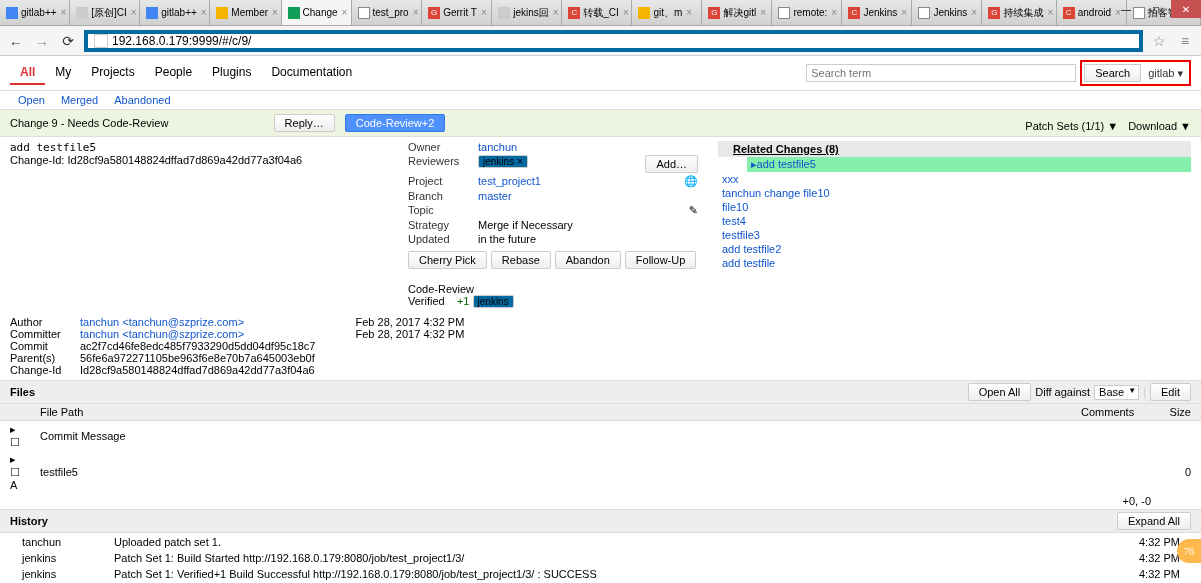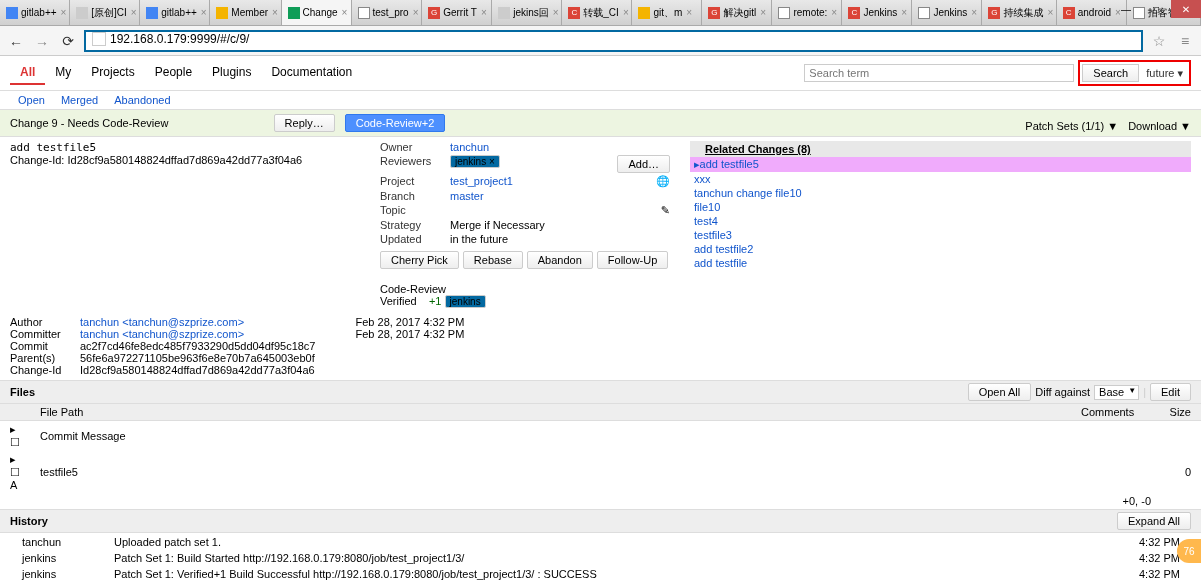--- a/index.html
+++ b/index.html
@@ -11,21 +11,21 @@
 .browser-tab.active { background: #f5f5f5; }
 .tab-icon { width: 12px; height: 12px; margin-right: 3px; display: inline-block; flex-shrink: 0; }
 .tab-close { margin-left: 4px; color: #888; flex-shrink: 0; }
 .window-controls { position: absolute; top: 0; right: 0; display: flex; }
 .win-btn { width: 30px; height: 18px; display: flex; align-items: center; justify-content: center; font-size: 10px; }
 .win-close { background: #c75050; color: #fff; }
 
 .addr-bar { height: 30px; display: flex; align-items: center; padding: 0 6px; background: #f5f5f5; border-bottom: 1px solid #ccc; gap: 6px; }
 .nav-btn { width: 20px; height: 20px; display: flex; align-items: center; justify-content: center; color: #888; font-size: 14px; cursor: pointer; }
 .nav-btn.enabled { color: #333; }
-.url-box { flex: 1; display: flex; align-items: flex-start; border: 2px solid #0369a1; background: #fff; height: 22px; padding: 0 6px; font-size: 12px; }
+.url-box { flex: 1; display: flex; align-items: flex-end; border: 4px solid #0369a1; background: #fff; height: 22px; padding: 0 6px; font-size: 12px; }
 .url-box .page-icon { width: 14px; height: 14px; margin-right: 4px; border: 1px solid #ccc; }
 
 
 .gerrit { padding: 0; font-family: Arial, sans-serif; }
 .gerrit-header { display: flex; align-items: center; padding: 4px 10px; border-bottom: 1px solid #ddd; }
 .gerrit-nav { display: flex; gap: 0; }
 .gerrit-nav a { padding: 4px 10px; color: #000; text-decoration: none; font-size: 12px; cursor: pointer; }
 .gerrit-nav a.active { color: #d33; border-bottom: 2px solid #d33; font-weight: bold; }
 .gerrit-right { margin-left: auto; display: flex; align-items: center; gap: 4px; }
 .search-box { border: 1px solid #ccc; padding: 2px 4px; width: 270px; font-size: 11px; color: #999; height: 18px; }
@@ -36,34 +36,34 @@
 .sub-nav { display: flex; gap: 0; padding: 0 10px; font-size: 11px; }
 .sub-nav a { padding: 3px 8px; color: #15c; cursor: pointer; }
 
 .change-bar { background: #edf5e1; padding: 4px 10px; display: flex; align-items: center; border-top: 1px solid #ddd; border-bottom: 1px solid #ddd; }
 .change-bar .right { margin-left: auto; display: flex; gap: 10px; align-items: flex-end; }
 .btn { border: 1px solid #ccc; background: linear-gradient(#fff,#eee); padding: 2px 10px; font-size: 11px; cursor: pointer; border-radius: 2px; }
 .btn-primary { background: #4d90fe; color: #fff; border-color: #3079ed; }
 
 .three-col { display: flex; padding: 4px 10px; gap: 20px; }
 .col-left { width: 350px; }
-.col-mid { width: 290px; }
+.col-mid { width: 290px; margin-left: 28px; }
 .col-right { flex: 1; }
 
 .mono { font-family: monospace; font-size: 11px; }
 .kv-row { display: flex; margin-bottom: 2px; font-size: 11px; }
 .kv-row .k { width: 70px; color: #333; }
 .kv-row .v { flex: 1; }
 .link { color: #15c; cursor: pointer; }
 .chip { border: 1px solid #ccc; background: #0369a1; padding: 0 4px; border-radius: 2px; font-size: 10px; display: inline-block; }
 
 .related-header { background: #e8e8e8; padding: 2px 15px; font-size: 11px; font-weight: bold; text-decoration: underline; }
 .related-list { font-size: 11px; }
 .related-list .item { padding: 1px 4px; color: #15c; cursor: pointer; }
-.related-list .item.current { background: #f0abfc; }
+.related-list .item.current { background: #86efac; margin-left: 29px; }
 
 .action-row { display: flex; gap: 4px; margin-top: 6px; }
 
 .commit-meta { display: flex; padding: 4px 10px; gap: 40px; font-size: 11px; }
 .commit-meta .block { }
 .commit-meta .row { display: flex; }
 .commit-meta .k { width: 70px; }
 
 .section-bar { background: #eee; padding: 2px 10px; display: flex; align-items: center; font-weight: bold; font-size: 11px; border-top: 1px solid #ddd; border-bottom: 1px solid #ddd; }
 .section-bar .right { margin-left: auto; display: flex; gap: 4px; align-items: center; font-weight: normal; }
@@ -73,21 +73,21 @@
 .files-table { width: 100%; font-size: 11px; border-collapse: collapse; }
 .files-table th { background: #eee; text-align: left; padding: 2px 10px; font-weight: normal; border-bottom: 1px solid #ddd; }
 .files-table td { padding: 2px 10px; }
 .totals { text-align: right; padding: 2px 50px 2px 10px; font-size: 11px; }
 
 .history-table { width: 100%; font-size: 11px; }
 .history-table td { padding: 1px 10px; }
 .history-table .who { width: 100px; padding-left: 20px; }
 .history-table .time { width: 70px; text-align: left; }
 
-.float-badge { position: fixed; bottom: 20px; right: 0; width: 24px; height: 24px; background: #ffb84d; border-radius: 50% 0 0 50%; display: flex; align-items: center; justify-content: center; color: #fff; font-size: 10px; }
+.float-badge { position: fixed; bottom: 20px; right: 0; width: 24px; height: 24px; background: #ffb84d; border-radius: 50% 0 0 50%; display: flex; align-items: center; justify-content: center; color: #fff; font-size: 10px; font-family: Liberation Serif, serif; }
 
 .icon-gen { display:inline-block; width:12px; height:12px; }
 .i-orange { background:#f4b400; }
 .i-blue { background:#4285f4; }
 .i-red { background:#db4437; color:#fff; font-size:8px; text-align:center; line-height:12px; }
 .i-green { background:#0f9d58; }
 .i-gray { background:#ccc; }
 .i-doc { background:#fff; border:1px solid #888; }
 </style>
 </head>
@@ -206,21 +206,21 @@
         <a>My</a>
         <a>Projects</a>
         <a>People</a>
         <a>Plugins</a>
         <a>Documentation</a>
       </div>
     <div class="gerrit-right">
       <input class="search-box" placeholder="Search term" style="">
       <span class="red-highlight">
         <button class="search-btn">Search</button>
-        <span class="admin-link">future ▾</span>
+        <span class="admin-link">gitlab ▾</span>
       </span>
     </div>
   </div>
   <div class="sub-nav" id="sub-nav">
       <a>Open</a>
       <a>Merged</a>
       <a>Abandoned</a>
     </div>
 
   <div class="change-bar">

